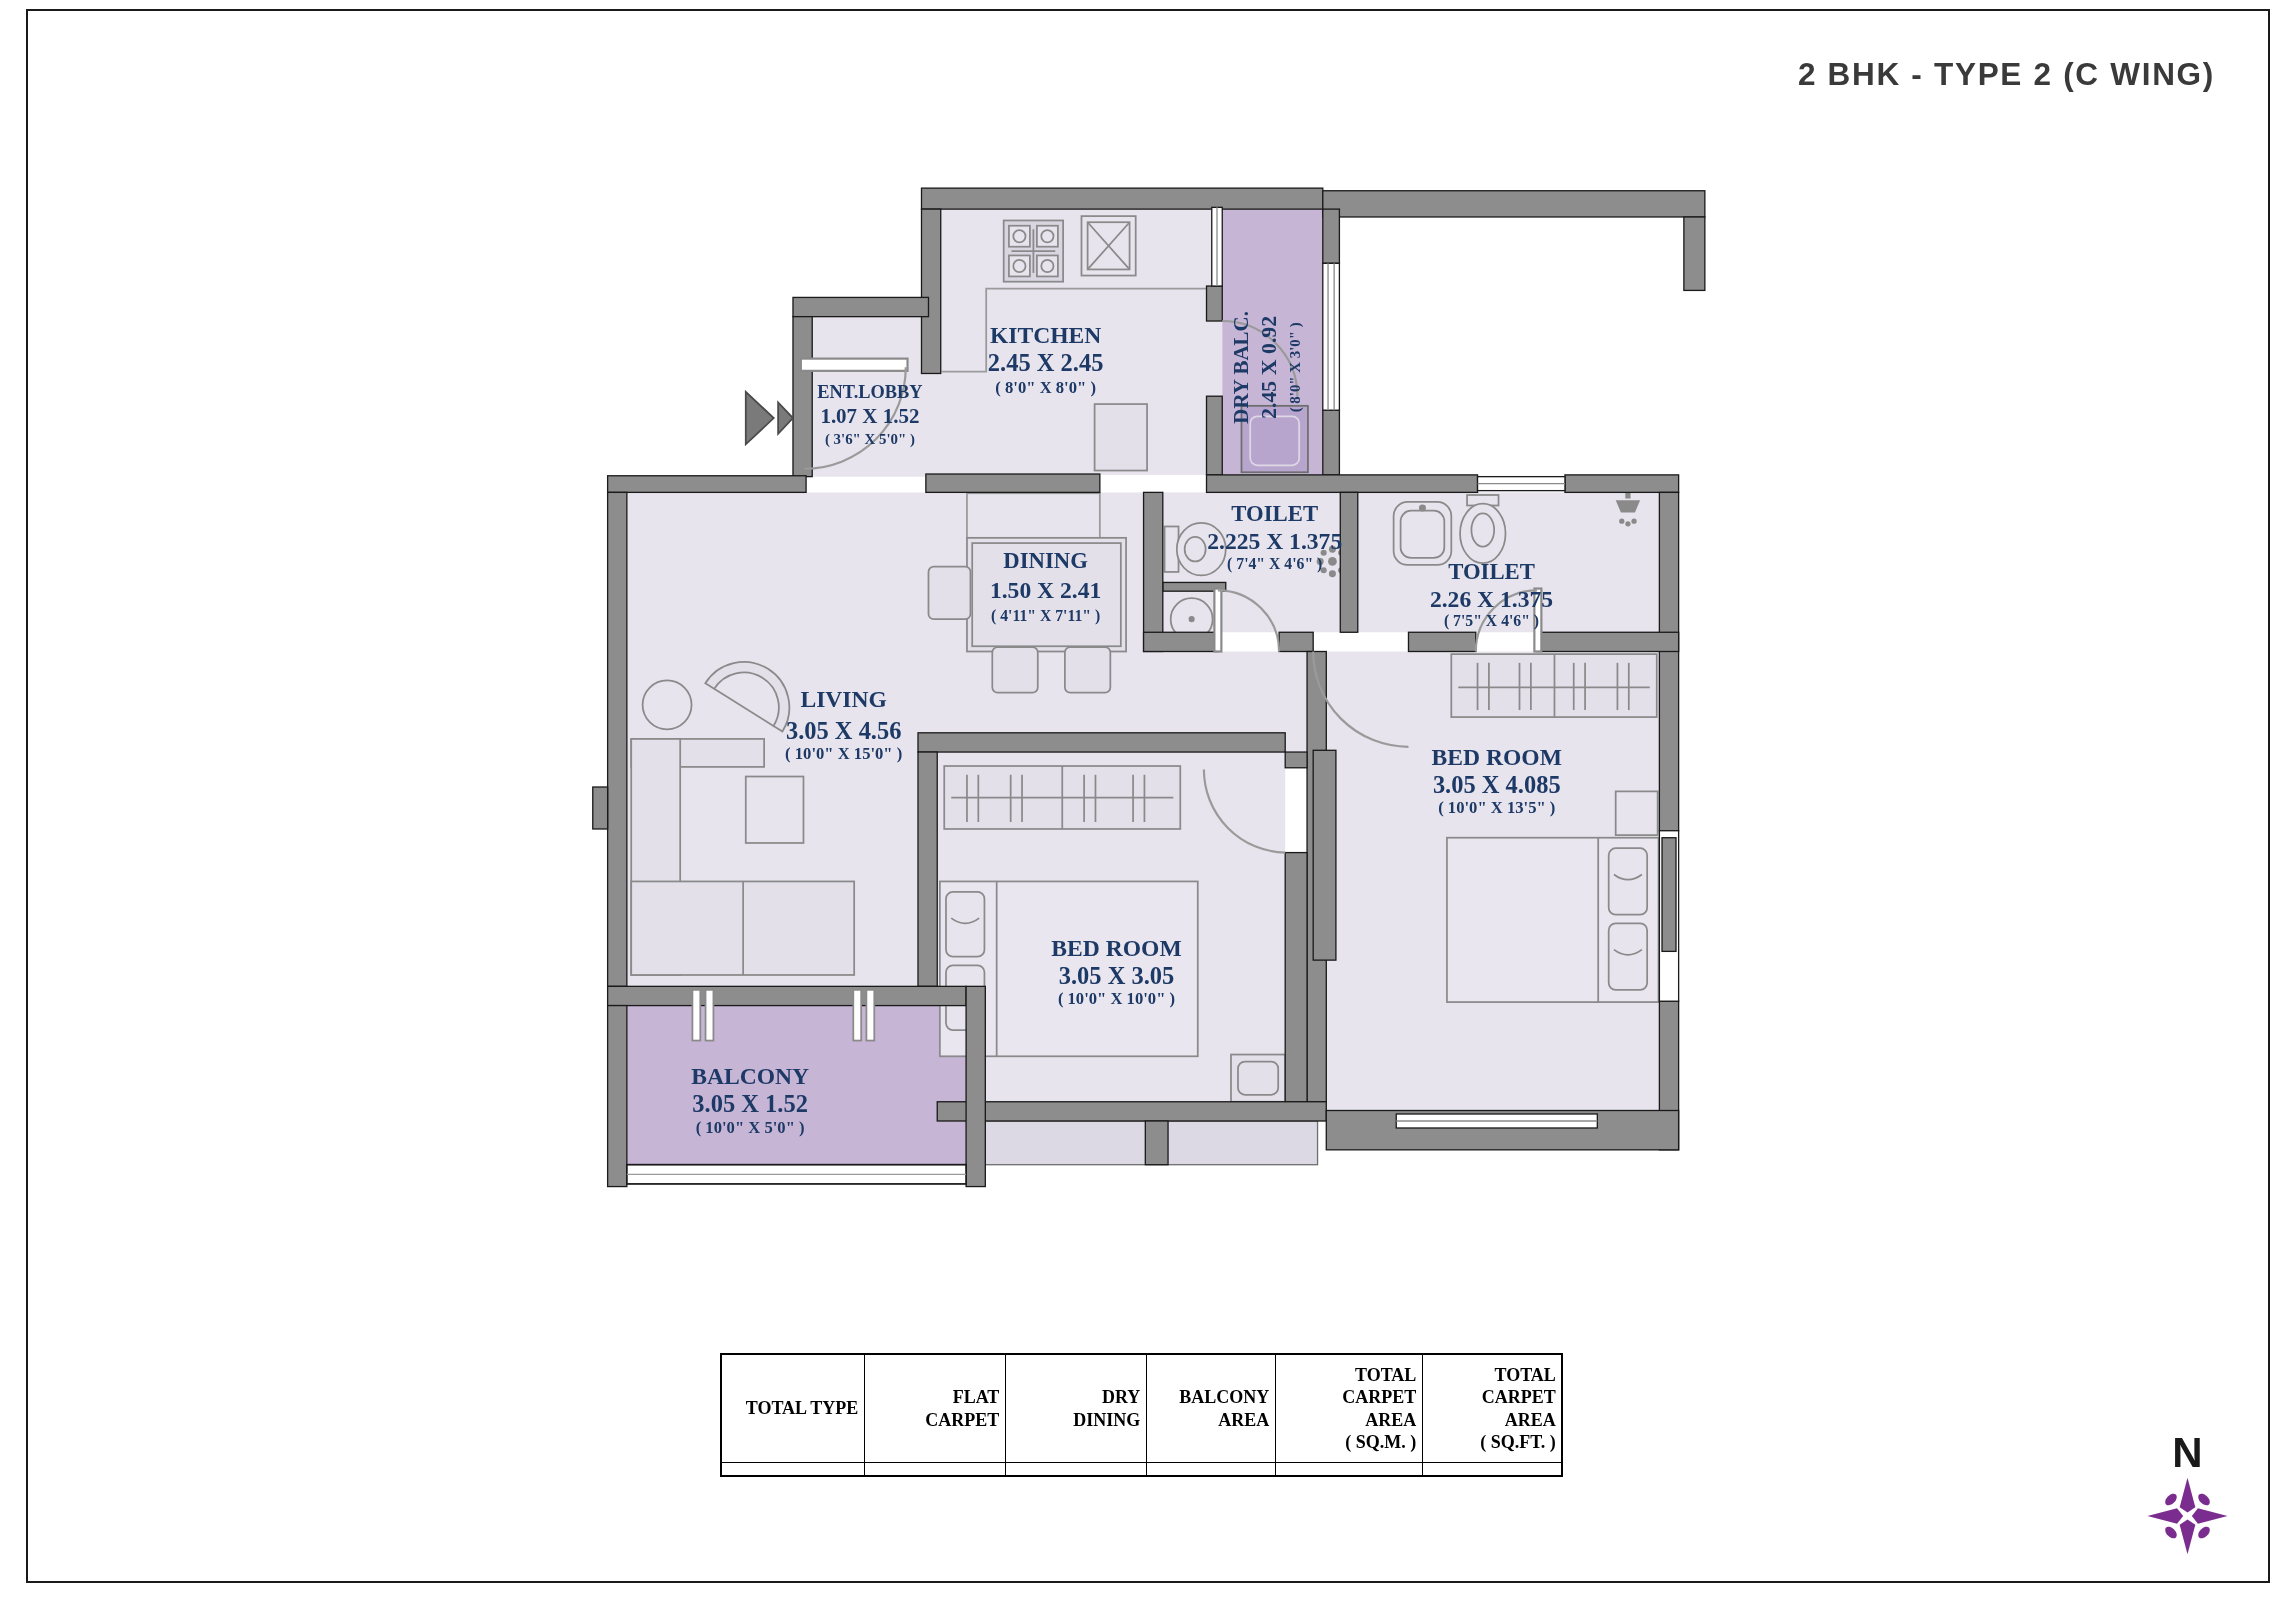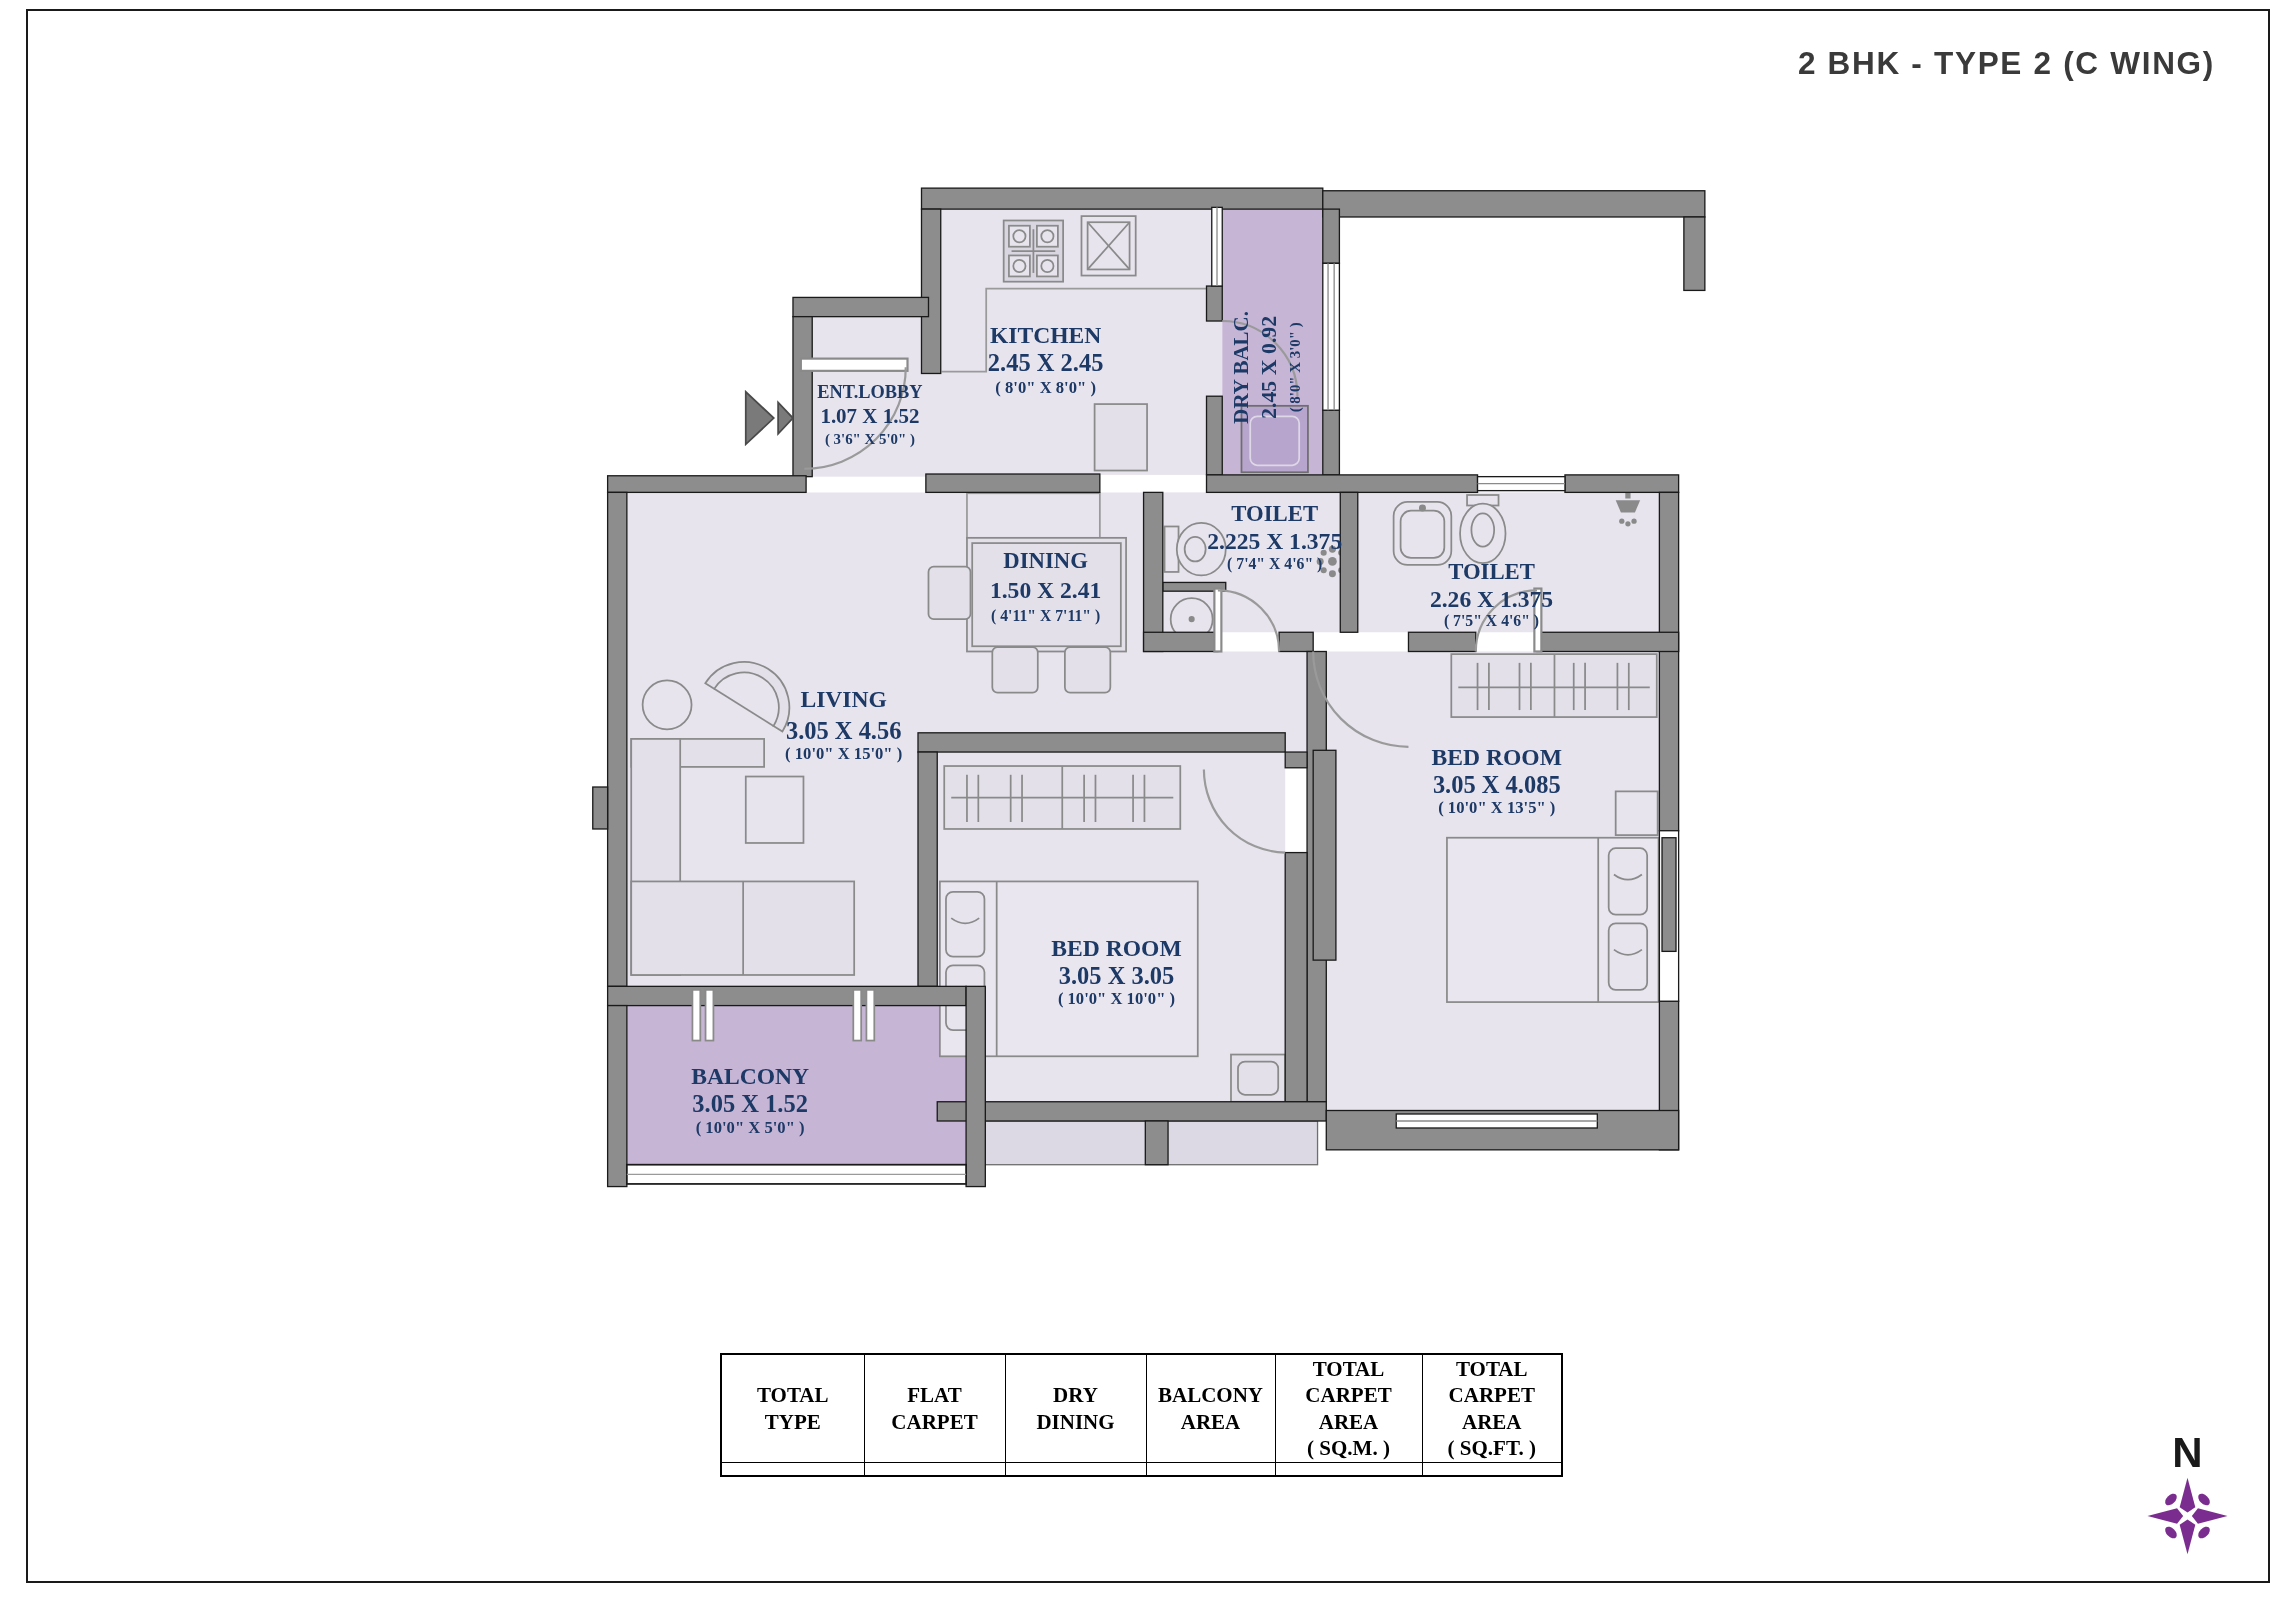--- a/index.html
+++ b/index.html
@@ -1,32 +1,32 @@
 <!DOCTYPE html>
 <html style="font-size:14px"><head>
 <meta charset="utf-8">
 <style>
   html,body{margin:0;padding:0;background:#ffffff;}
   .page{position:relative;width:2295px;height:1609px;background:#ffffff;overflow:hidden;
         font-family:"Liberation Serif",serif;}
   .page-border{position:absolute;left:26px;top:8.7px;width:2244px;height:1574px;
         border:2.6px solid #1a1a1a;box-sizing:border-box;}
-  .plan-title{position:absolute;top:45px;right:80px;font-family:"Liberation Sans",sans-serif;
+  .plan-title{position:absolute;top:56px;right:80px;font-family:"Liberation Sans",sans-serif;
         font-size:31.5px;font-weight:600;letter-spacing:1.7px;color:#3a3a3a;white-space:nowrap;}
   svg.plan{position:absolute;left:0;top:0;}
   
   .rname{font-family:"Liberation Serif",serif;font-weight:bold;fill:#1d3966;}
   .rdim{font-family:"Liberation Serif",serif;font-weight:bold;fill:#1d3966;}
   .rft{font-family:"Liberation Serif",serif;font-weight:bold;fill:#1d3966;}
   
   .area-table{position:absolute;left:720px;top:1353px;border-collapse:collapse;
         font-family:"Liberation Serif",serif;color:#000;text-align:center;
         border:2.6px solid #000;table-layout:fixed;}
   .area-table td{border:1.7px solid #000;vertical-align:middle;padding:0 5.2px;}
-  .area-table .hdr td{height:107px;font-size:21px;font-weight:bold;line-height:1.25;white-space:pre-line;}
+  .area-table .hdr td{height:107px;font-size:18px;font-weight:bold;line-height:1.25;white-space:pre-line;text-align:right;}
   .area-table .spacer td{height:12.2px;}
   .area-table .datarow td{height:35px;font-size:20px;font-weight:bold;}
   .compass{position:absolute;left:2144px;top:1432px;width:87px;text-align:center;}
   .compass .n{font-family:"Liberation Sans",sans-serif;font-size:42px;font-weight:bold;color:#1a1a1a;line-height:1;}
 </style>
 </head>
 <body>
 
 <div class="page">
   <div class="page-border"></div>

